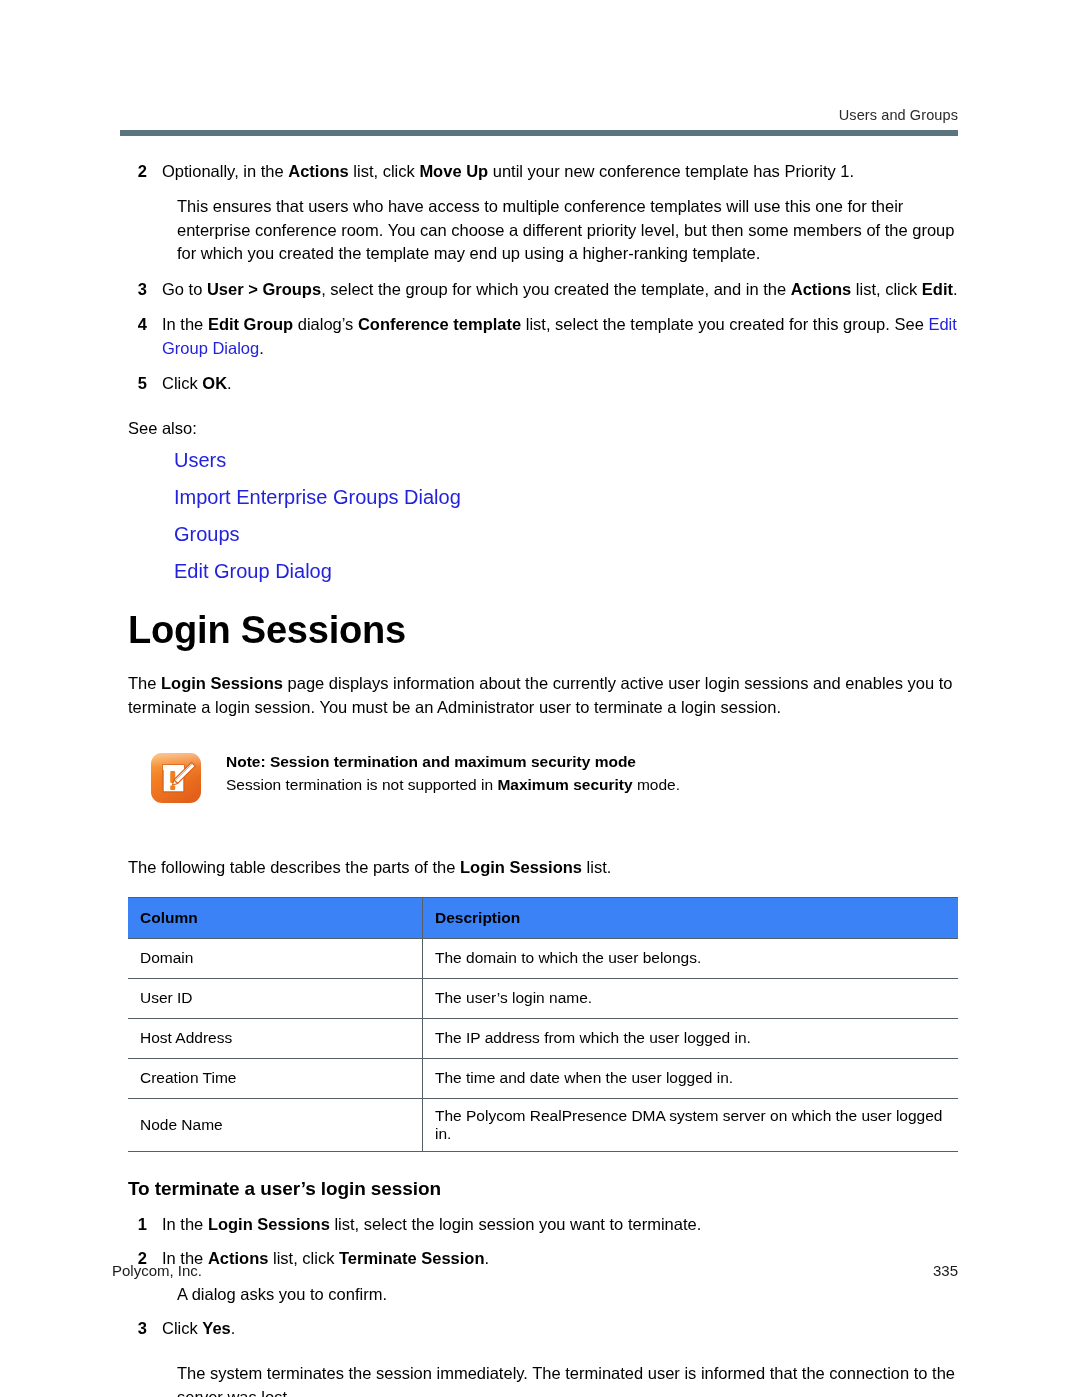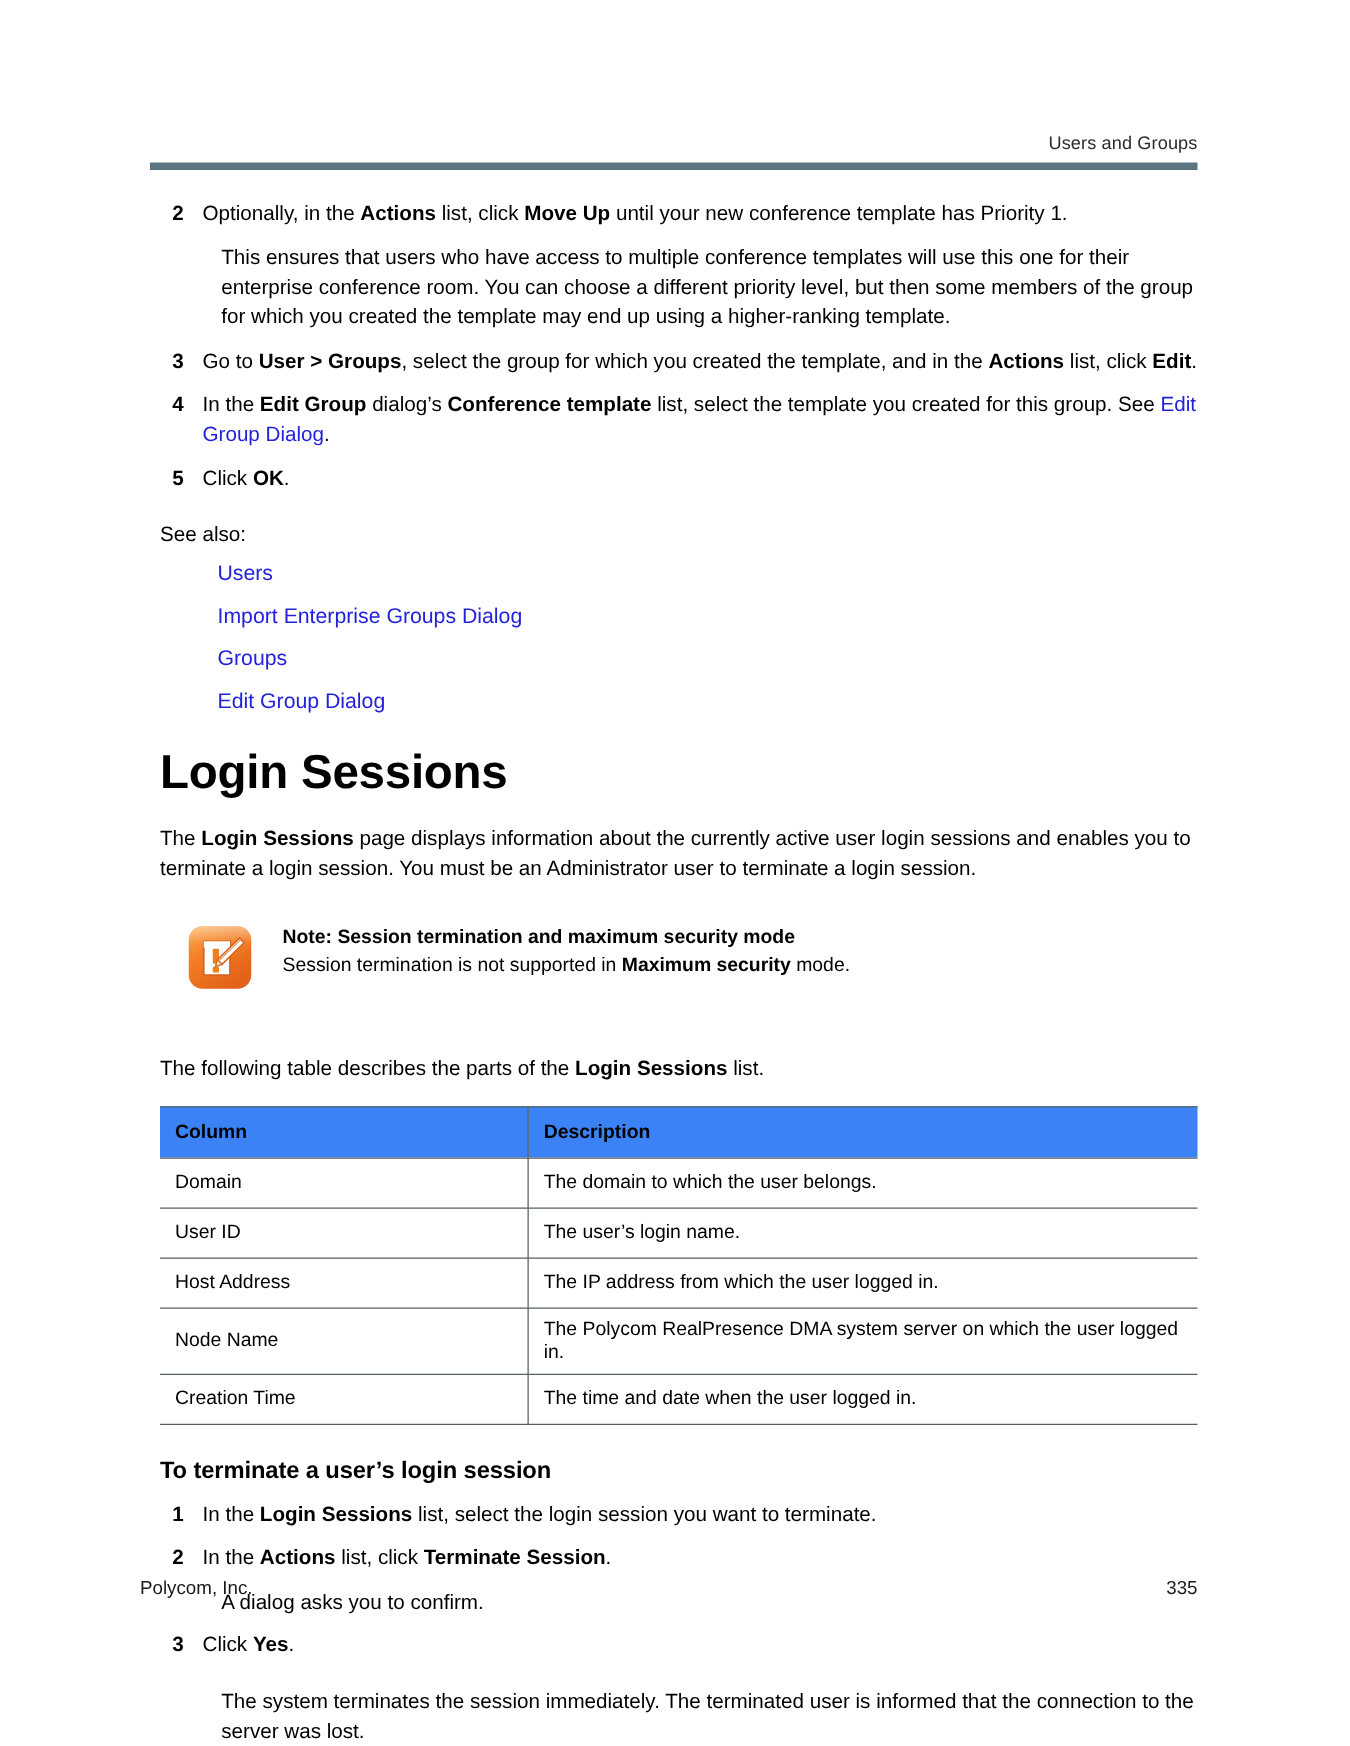--- a/index.html
+++ b/index.html
@@ -97,21 +97,21 @@
     margin-top: 22px;
     font-size: 16.5px;
     line-height: 1.42;
   }
   .see-also-list {
     margin-top: 9px;
     margin-left: 46px;
   }
   .see-also-list .doclink {
     display: block;
-    font-size: 17px;
+    font-size: 20px;
     line-height: 1.0;
     margin-bottom: 17px;
   }
 
   
   h1.section-title {
     margin: 30px 0 0 0;
     font-size: 38px;
     font-weight: bold;
     letter-spacing: -0.2px;
@@ -314,26 +314,26 @@
         </tr>
         <tr>
           <td>User ID</td>
           <td>The user’s login name.</td>
         </tr>
         <tr>
           <td>Host Address</td>
           <td>The IP address from which the user logged in.</td>
         </tr>
         <tr>
+          <td>Creation Time</td>
+          <td>The time and date when the user logged in.</td>
+        </tr>
+        <tr>
           <td>Node Name</td>
           <td>The Polycom RealPresence DMA system server on which the user logged in.</td>
-        </tr>
-        <tr>
-          <td>Creation Time</td>
-          <td>The time and date when the user logged in.</td>
         </tr>
       </tbody>
     </table>
 
     <h2 class="sub-title">To terminate a user’s login session</h2>
 
     <div class="proc-list">
       <div class="step">
         <div class="step-num">1</div>
         <div class="step-body">In the <b>Login Sessions</b> list, select the login session you want to terminate.</div>

